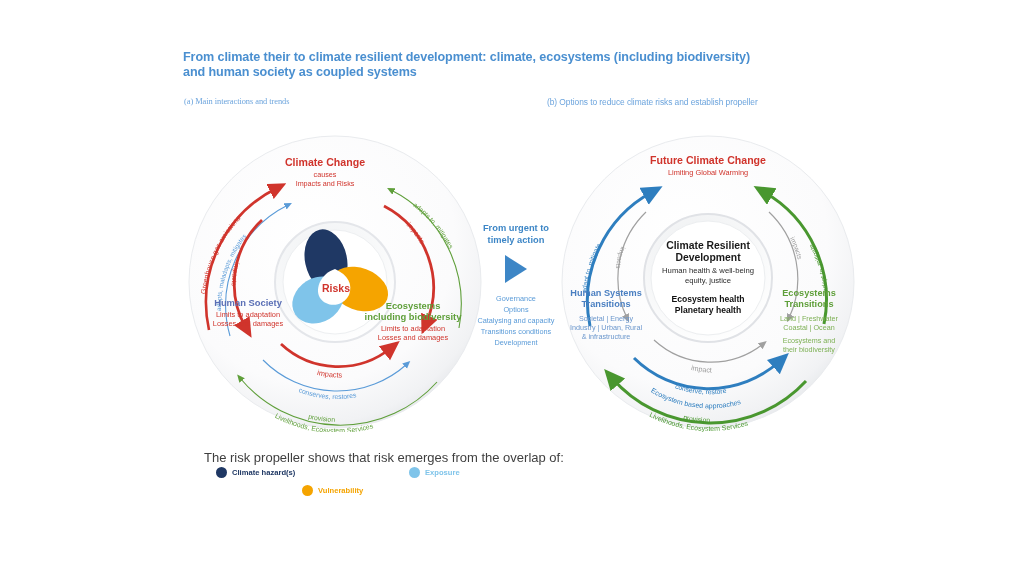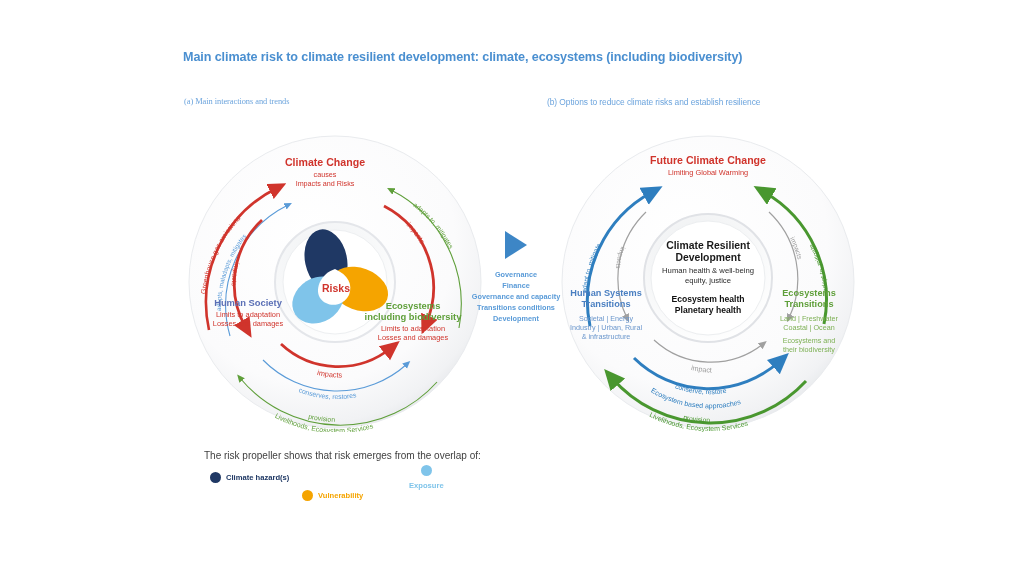--- a/index.html
+++ b/index.html
@@ -80,33 +80,32 @@
     width: 0; height: 0;
     border-top: 14px solid transparent;
     border-bottom: 14px solid transparent;
     border-left: 22px solid #3d86c6;
   }
   #center-list {
     font-size: 7.3px;
     color: #5a9bd8;
     line-height: 1.52;
   }
-  #center-list div { white-space: nowrap; font-weight: bold; }
+  #center-list div { white-space: nowrap; }
 
   
   #legend {
     position: absolute;
     left: 204px;
     top: 450px;
     width: 480px;
   }
   #legend-intro {
-    font-size: 10px;
+    font-size: 13px;
     color: #3f3f3f;
-    margin-bottom: 9px;
   }
   #legend-row {
     display: flex;
     align-items: center;
     gap: 0px;
     position: relative;
     height: 14px;
   }
   .legend-item {
     display: flex;
@@ -114,35 +113,36 @@
     gap: 5px;
     font-size: 7.6px;
     font-weight: bold;
     white-space: nowrap;
   }
   .legend-dot {
     width: 11px; height: 11px;
     border-radius: 50%;
     flex: none;
   }
-  #legend-item-hazard { position: absolute; left: 6px; color: #1f3864; }
+  #legend-item-hazard { position: absolute; left: 12px; color: #1f3864; }
   #legend-item-vulnerability { position: absolute; left: 98px; color: #f5a400; margin-top: 36px; }
-  #legend-item-exposure { position: absolute; left: 205px; color: #7fc4ea; flex-direction: column; }
+  #legend-item-exposure { position: absolute; left: 205px; color: #7fc4ea; }
 </style>
 </head>
 <body>
 
 <div id="figure-root">
 
   <div class="fig-title">
-    <span>Main climate risk to climate resilient development: climate, ecosystems (including biodiversity)</span>
+    <span>From climate their to climate resilient development: climate, ecosystems (including biodiversity)</span>
+    <span class="line2">and human society as coupled systems</span>
   </div>
 
   <div class="panel-label" id="panel-label-a">(a) Main interactions and trends</div>
-  <div class="panel-label" id="panel-label-b">(b) Options to reduce climate risks and establish resilience</div>
+  <div class="panel-label" id="panel-label-b">(b) Options to reduce climate risks and establish propeller</div>
 
   <div class="diagram" id="diagram-a">
     <svg width="300" height="300" viewBox="0 0 300 300" xmlns="http://www.w3.org/2000/svg">
       <defs>
         <radialGradient id="discA" cx="42%" cy="36%" r="68%">
           <stop offset="0%" stop-color="#ffffff"></stop>
           <stop offset="72%" stop-color="#fbfbfc"></stop>
           <stop offset="92%" stop-color="#f1f2f4"></stop>
           <stop offset="100%" stop-color="#e6e8eb"></stop>
         </radialGradient>
@@ -358,27 +358,31 @@
         <text x="251" y="175" font-size="9.2" font-weight="bold" fill="#5f9f3a">Transitions</text>
         <text x="251" y="189" font-size="7.2" fill="#7db054">Land | Freshwater</text>
         <text x="251" y="198" font-size="7.2" fill="#7db054">Coastal | Ocean</text>
         <text x="251" y="211" font-size="7.2" fill="#7db054">Ecosystems and</text>
         <text x="251" y="220" font-size="7.2" fill="#7db054">their biodiversity</text>
       </g>
     </svg>
   </div>
 
   <div id="center-column">
+    <div id="center-heading">
+      <div>From urgent to</div>
+      <div>timely action</div>
+    </div>
     <div id="center-triangle-wrap">
       <div id="center-triangle"></div>
     </div>
     <div id="center-list">
       <div>Governance</div>
-      <div>Finance</div>
-      <div>Governance and capacity</div>
+      <div>Options</div>
+      <div>Catalysing and capacity</div>
       <div>Transitions conditions</div>
       <div>Development</div>
     </div>
   </div>
 
   <div id="legend">
     <div id="legend-intro">The risk propeller shows that risk emerges from the overlap of:</div>
     <div id="legend-row">
       <div class="legend-item" id="legend-item-hazard">
         <span class="legend-dot" style="background:#1f3864"></span>

